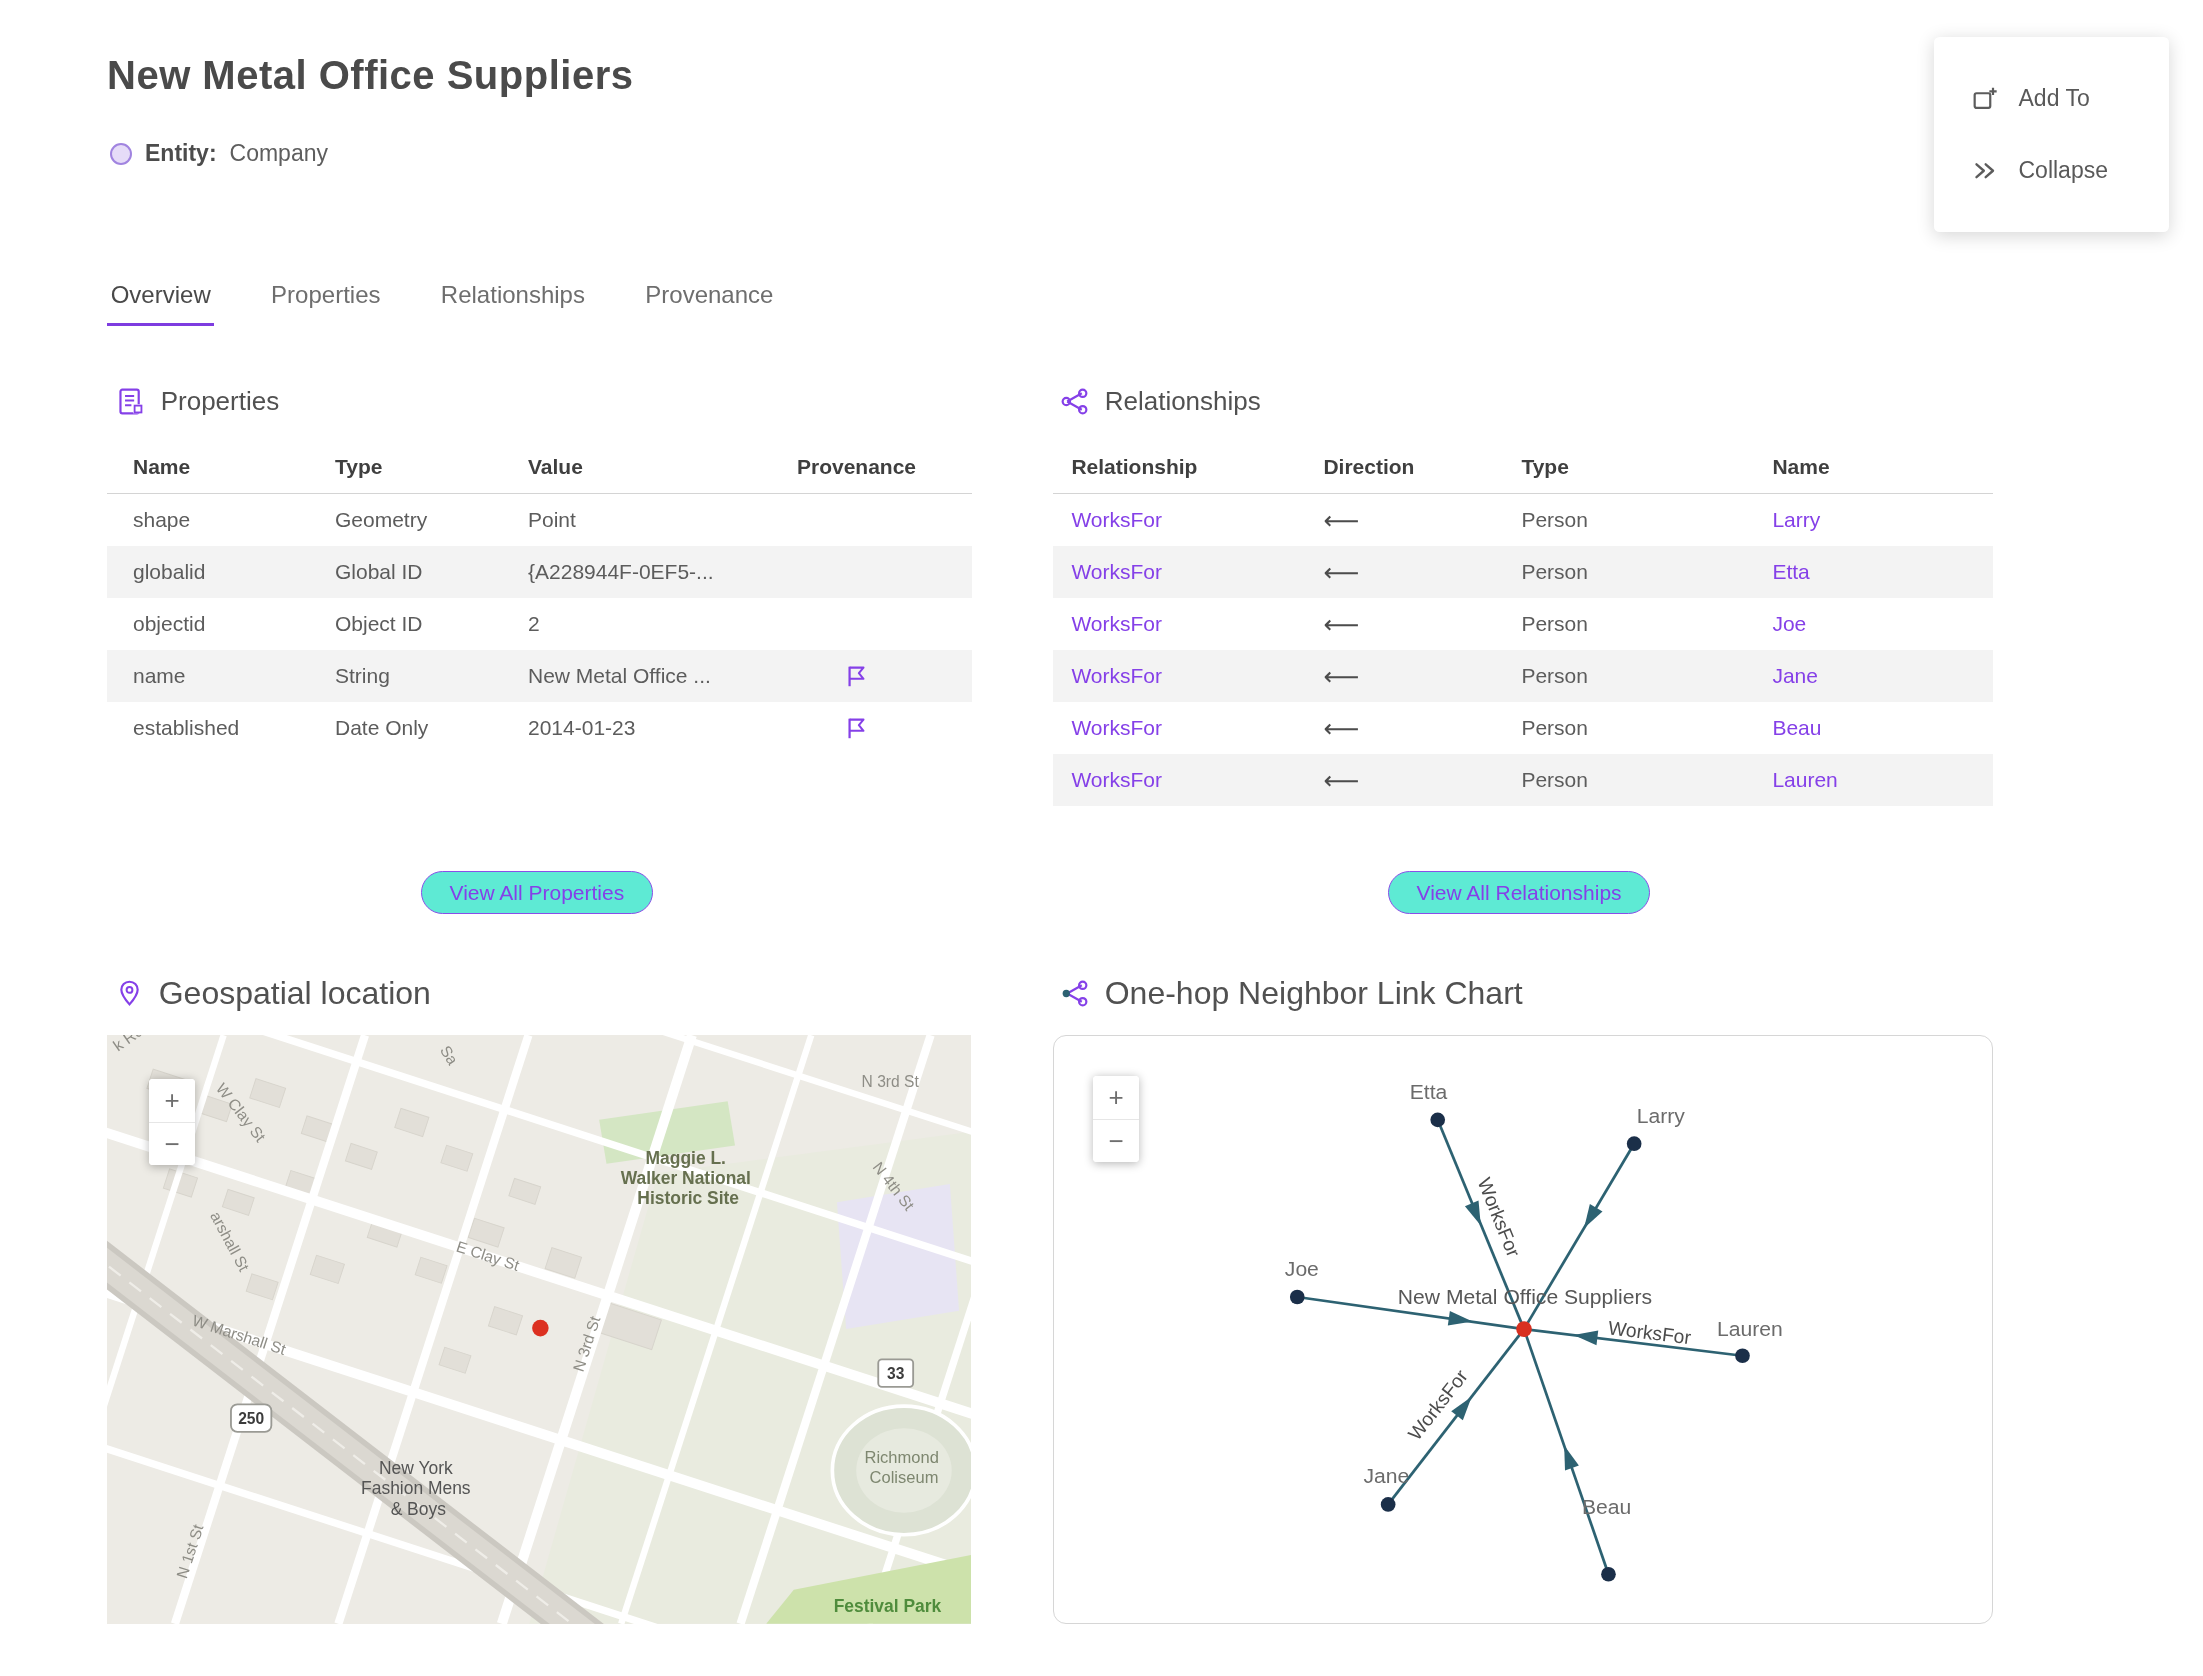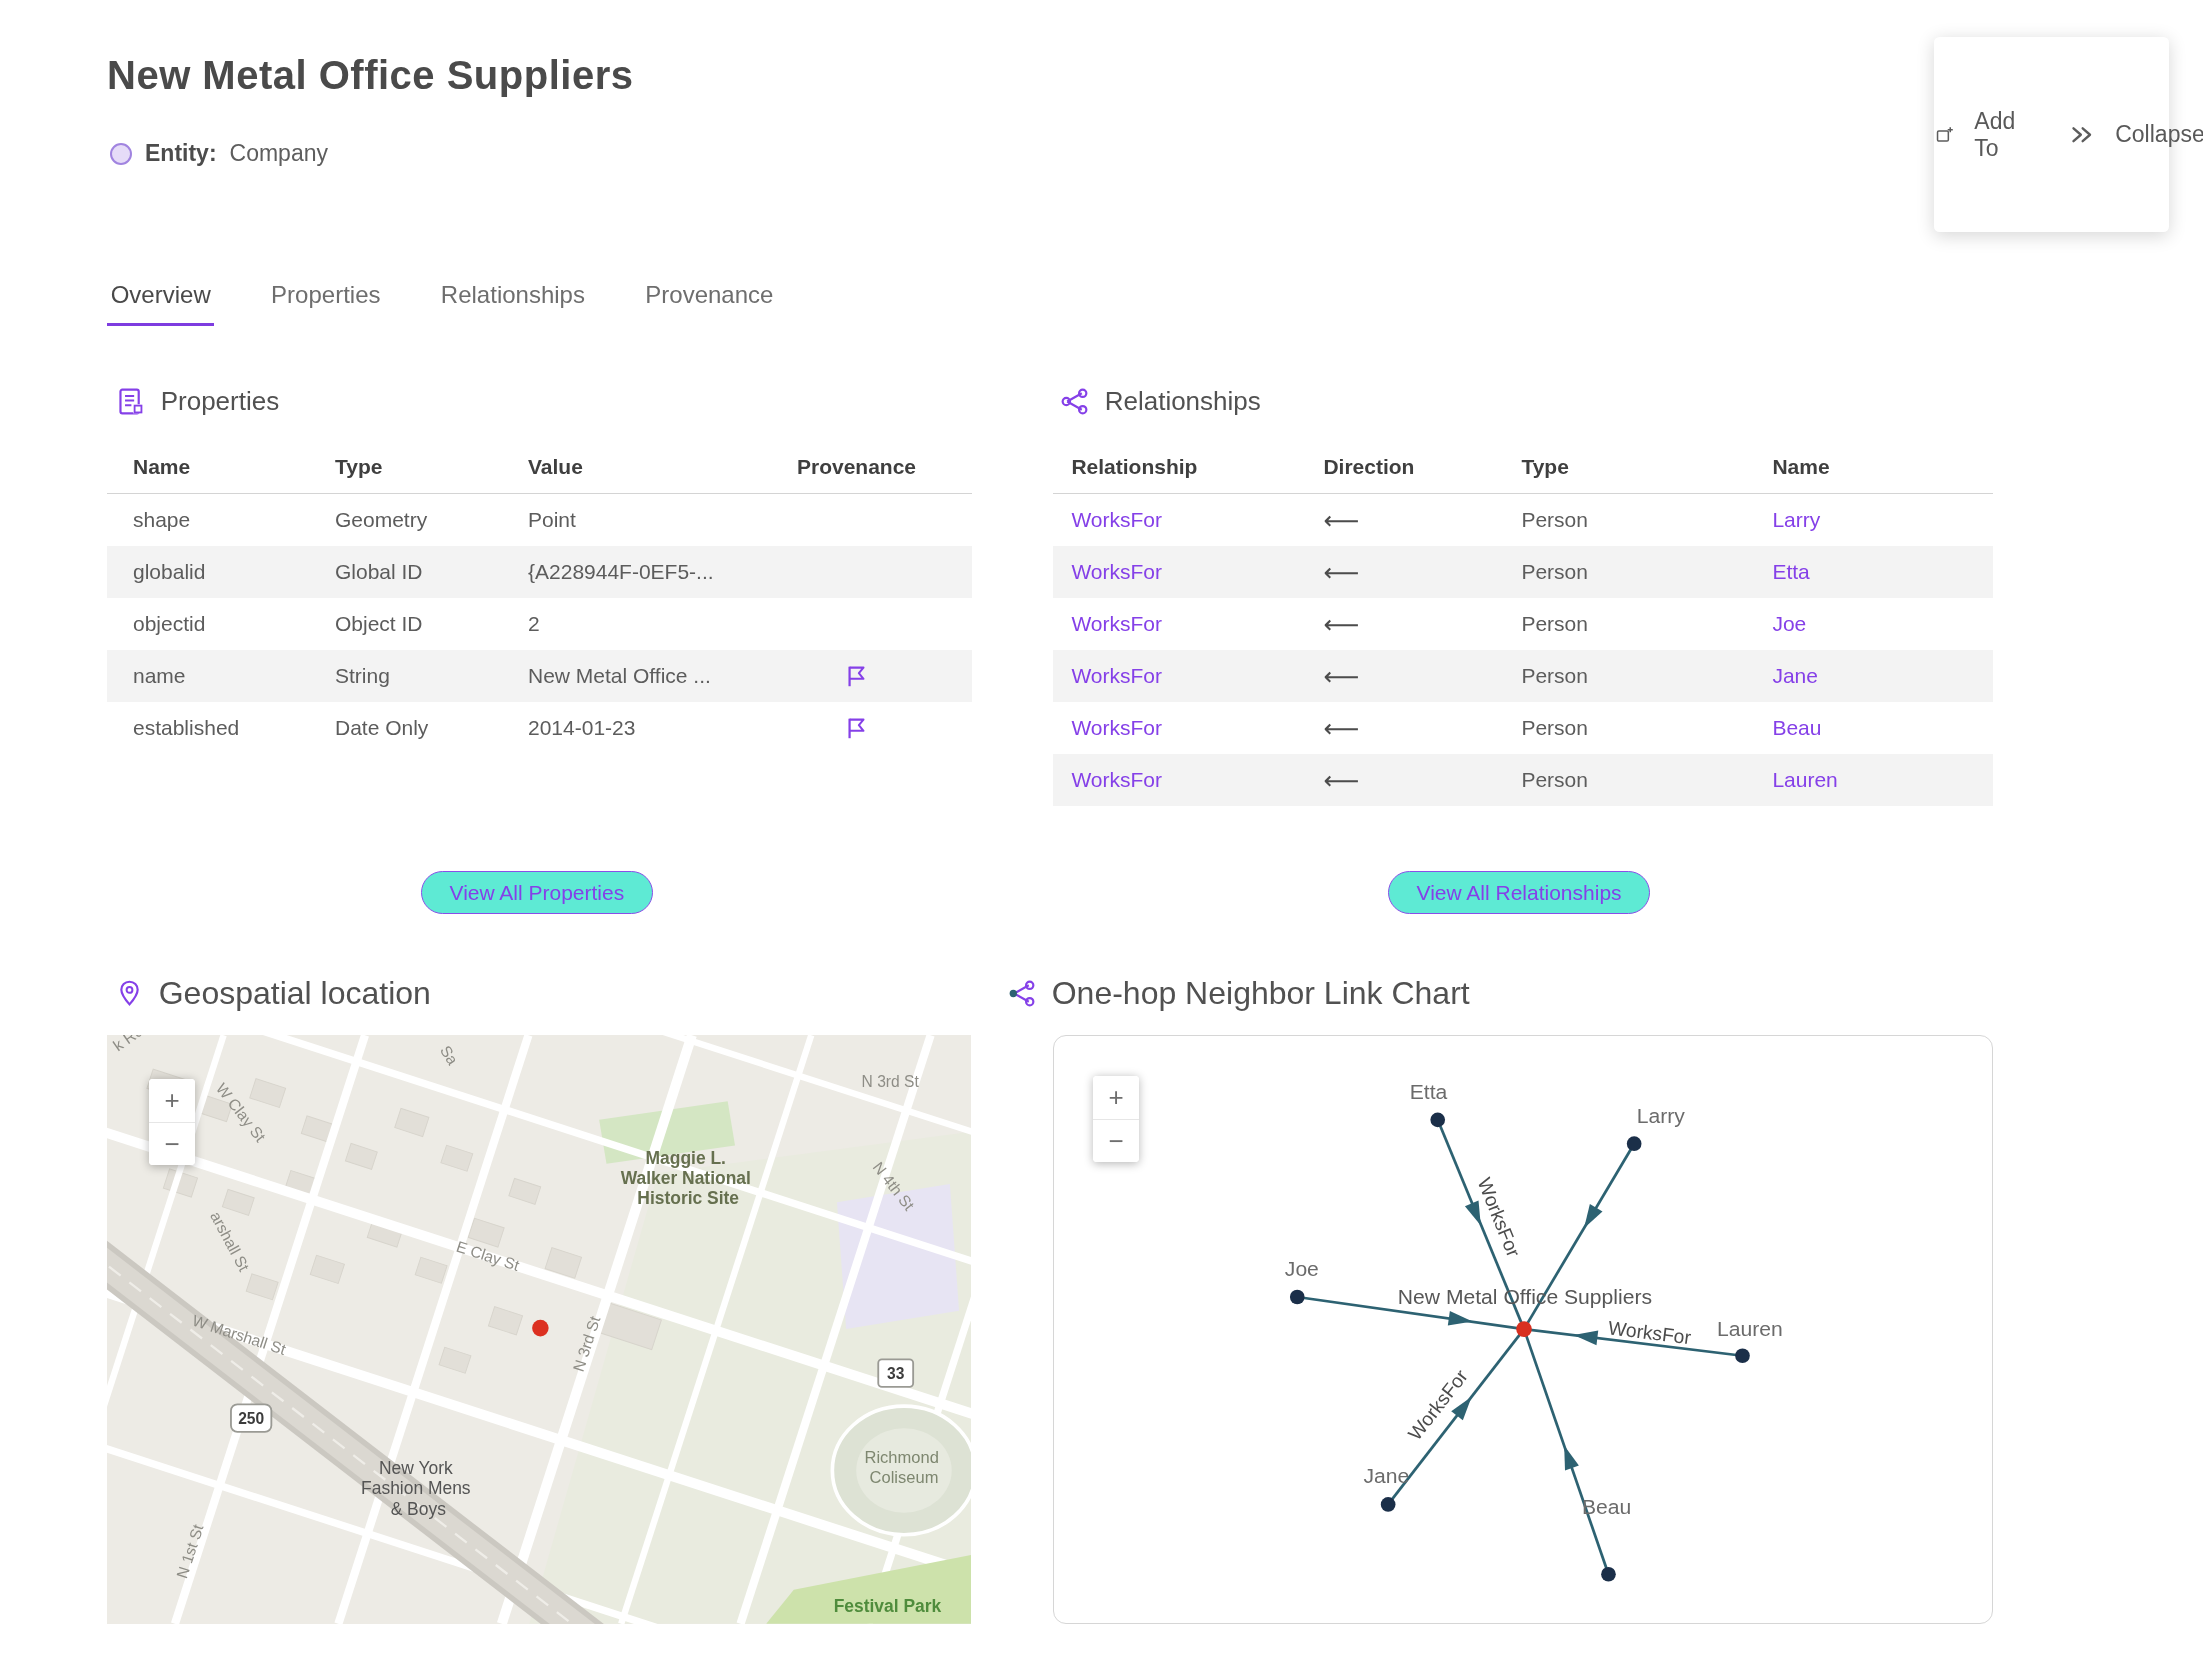--- a/index.html
+++ b/index.html
@@ -8,21 +8,21 @@
   .page { position:relative; width:2204px; height:1677px; background:#fff; overflow:hidden; }
 
   
   .title { position:absolute; left:107px; top:53px; font-size:40px; font-weight:bold; color:#4a4a4a; letter-spacing:0.5px; }
   .entity-row { position:absolute; left:110px; top:140px; display:flex; align-items:center; gap:13px; font-size:23px; color:#5e5e5e; }
   .entity-dot { width:22px; height:22px; border-radius:50%; background:#e6dcf8; border:2.8px solid #a184e0; }
   .entity-label { font-weight:bold; color:#4c4c4c; }
 
   
   .action-card { position:absolute; left:1934px; top:37px; width:235px; height:195px; background:#fff; border-radius:5.5px;
-                 box-shadow:0 3.7px 18.4px rgba(0,0,0,.16); display:flex; flex-direction:row; justify-content:center; gap:44px; padding:9.2px 0 9.2px 37px; }
+                 box-shadow:0 3.7px 18.4px rgba(0,0,0,.16); display:flex; flex-direction:column; justify-content:center; gap:44px; padding:9.2px 0 9.2px 37px; }
   .action-item { display:flex; align-items:center; gap:20px; font-size:23px; color:#595959; cursor:pointer; }
   .action-item svg { display:block; }
 
   
   .tabs { position:absolute; left:107px; top:275px; display:flex; gap:53px; font-size:24px; }
   .tab { color:#6e6e6e; padding:5.5px 3.7px 14.7px 3.7px; cursor:pointer;text-align:center; }
   .tab.active { color:#494949; border-bottom:3.7px solid #7e3ce0; }
 
   
   .sec-head { position:absolute; display:flex; align-items:center; gap:14.7px; font-size:26px; color:#515151; }
@@ -225,21 +225,21 @@
   <button class="pill pill-rel">View All Relationships</button>
 
   <div class="sec-head small" style="left:115px; top:975px;">
     <svg width="29" height="29" viewBox="0 0 32 32">
       <path d="M16 3 c-5.2 0 -9 3.9 -9 8.8 c0 5.9 9 16.2 9 16.2 s9 -10.3 9 -16.2 c0 -4.9 -3.8 -8.8 -9 -8.8 z" fill="none" stroke="#8540e8" stroke-width="2.4"></path>
       <circle cx="16" cy="12" r="3.2" fill="none" stroke="#8540e8" stroke-width="2.2"></circle>
     </svg>
     <span>Geospatial location</span>
   </div>
 
-  <div class="sec-head small" style="left:1006px; top:975px;">
+  <div class="sec-head small" style="left:1059px; top:975px;">
     <svg width="31" height="31" viewBox="0 0 34 34">
       <path d="M9 17 L25 8 M9 17 L25 26" stroke="#8540e8" stroke-width="2.4" fill="none"></path>
       <circle cx="8" cy="17" r="4" fill="#2d6272"></circle>
       <circle cx="26" cy="8" r="4" fill="none" stroke="#8540e8" stroke-width="2.4"></circle>
       <circle cx="26" cy="26" r="4" fill="none" stroke="#8540e8" stroke-width="2.4"></circle>
     </svg>
     <span>One-hop Neighbor Link Chart</span>
   </div>
 
   <div class="map-wrap">

